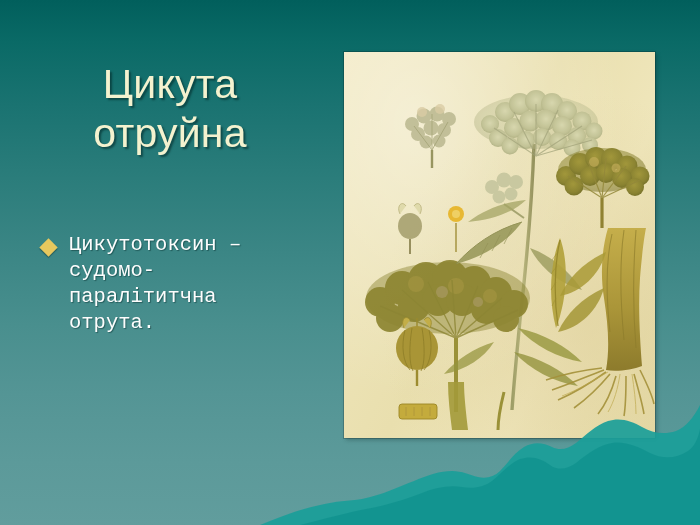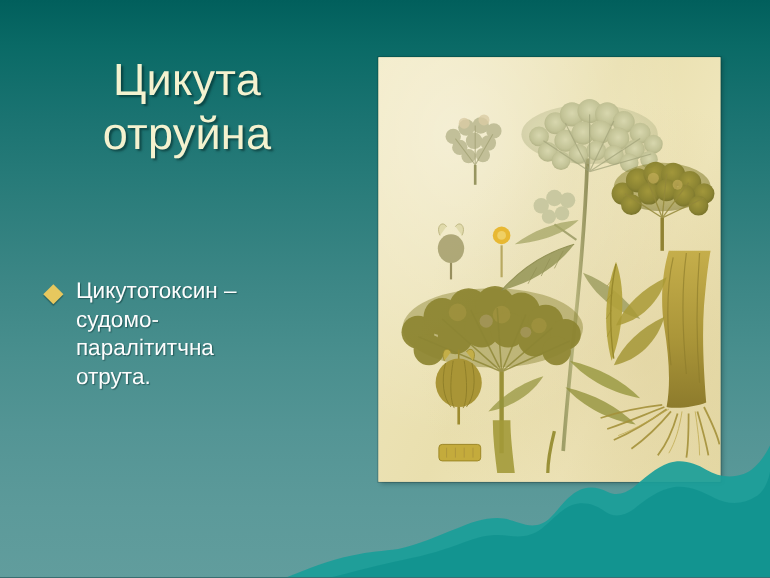--- a/index.html
+++ b/index.html
@@ -36,36 +36,37 @@
 
   
   #title-block {
     position: absolute;
     left: 14px;
     top: 44px;
     width: 312px;
     text-align: center;
   }
   #slide-title {
-    margin: 4px;
+    margin: 16px;
     font-size: 41px;
     line-height: 49px;
     font-weight: normal;
     color: #f4f2cf;
     letter-spacing: 0.2px;
     text-shadow: 2px 2px 2px rgba(0, 34, 34, 0.55);
     white-space: pre-line;
   }
 
   
   #body-block {
     position: absolute;
     left: 42px;
-    top: 252px;
+    top: 232px;
     width: 282px;
+    font-family: Liberation Mono, monospace;
   }
   .bullet-row {
     display: flex;
     align-items: flex-start;
   }
   .bullet-marker {
     flex: 0 0 auto;
     width: 13px;
     height: 13px;
     margin-top: 9px;

